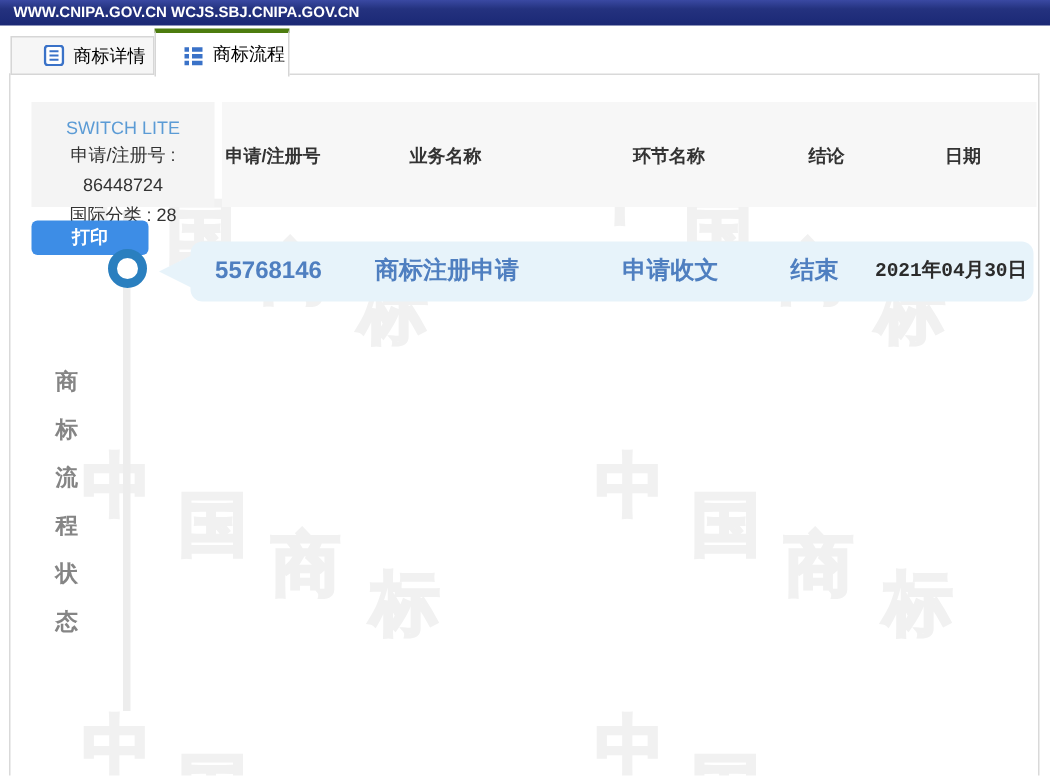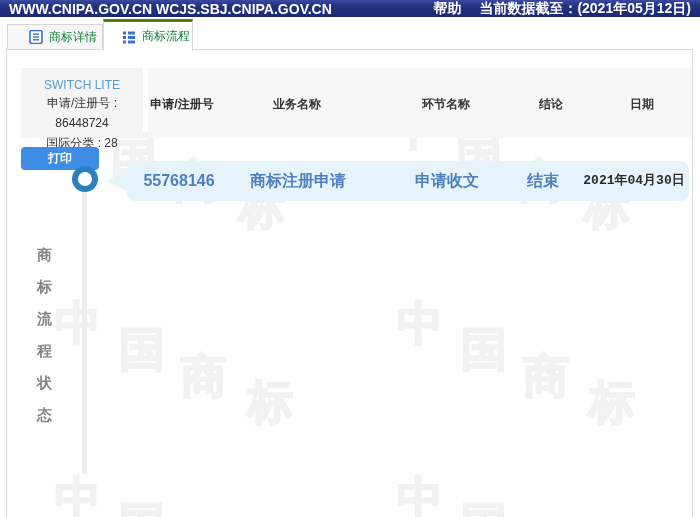--- a/index.html
+++ b/index.html
@@ -6,29 +6,29 @@
   body{
     width:700px;height:517px;position:relative;overflow:hidden;background:#fff;
     font-family:"Liberation Sans","DejaVu Sans",sans-serif;
     -webkit-font-smoothing:antialiased;
   }
   
   .topbar{
     position:absolute;left:0;top:0;width:700px;height:17px;
     background:linear-gradient(180deg,#3a49a2 0%,#24327f 35%,#1b2875 100%);
     display:flex;align-items:center;justify-content:space-between;
-    padding:0 9px;box-sizing:border-box;color:#fff;font-size:14px;font-weight:bold;
+    padding:0 9px;box-sizing:border-box;color:#fff;font-size:10px;font-weight:bold;
     white-space:nowrap;z-index:10;
   }
   .topbar-right{display:flex;align-items:center;gap:18px;}
   .topbar-help{cursor:pointer;}
   
   .tab{
     position:absolute;box-sizing:border-box;display:flex;align-items:center;justify-content:center;
-    gap:6px;font-size:12px;color:#15803d;cursor:pointer;padding-left:16px;
+    gap:6px;font-size:12px;color:#000000;cursor:pointer;padding-left:16px;
   }
   .tab-inactive{
     left:7px;top:24px;width:96px;height:26px;background:#f6f6f6;
     border:1px solid #d6d6d6;z-index:4;
   }
   .tab-active{
     left:103px;top:19px;width:90px;height:32px;background:#fff;
     border-left:1px solid #d6d6d6;border-right:1px solid #d6d6d6;
     border-top:3px solid #4d7c0f;border-bottom:none;z-index:5;
   }
@@ -99,24 +99,20 @@
     position:absolute;left:29px;top:189px;width:17px;
     font-size:15px;font-weight:bold;color:#858585;line-height:32px;
     word-break:break-all;text-align:center;z-index:2;
   }
 </style>
 </head>
 <body>
 
 <div class="topbar">
   <span>WWW.CNIPA.GOV.CN WCJS.SBJ.CNIPA.GOV.CN</span>
-  <span class="topbar-right">
-    <span class="topbar-help">帮助</span>
-    <span>当前数据截至：(2021年05月12日)</span>
-  </span>
 </div>
 
 <div class="tab tab-inactive">
   <svg class="ticon" viewBox="0 0 14 14">
     <rect x="1" y="0.5" width="12" height="13" rx="2" fill="#fff" stroke="#3a72c8" stroke-width="1.6"></rect>
     <line x1="4" y1="4.2" x2="10" y2="4.2" stroke="#3a72c8" stroke-width="1.4"></line>
     <line x1="4" y1="7" x2="10" y2="7" stroke="#3a72c8" stroke-width="1.4"></line>
     <line x1="4" y1="9.8" x2="10" y2="9.8" stroke="#3a72c8" stroke-width="1.4"></line>
   </svg>
   <span>商标详情</span>

